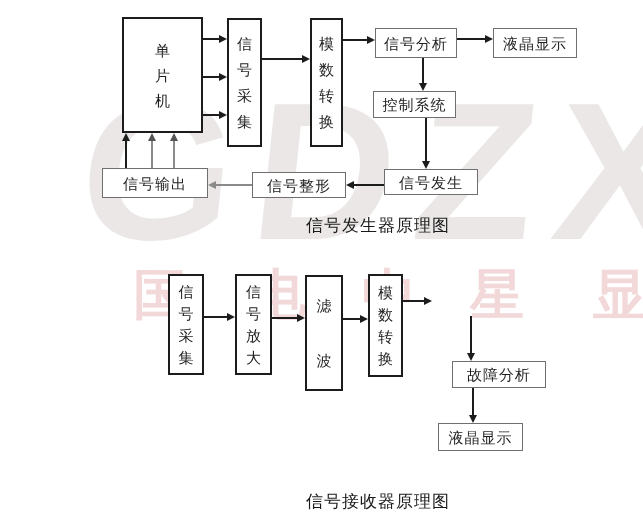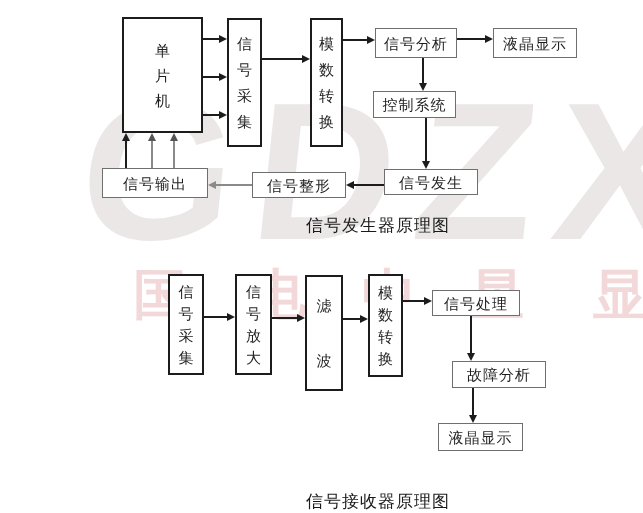--- a/index.html
+++ b/index.html
@@ -130,23 +130,20 @@
   </div>
   <div class="box dark lh22" style="left:235px;top:274px;width:37px;height:101px">
     <span class="vtext">信号放大</span>
   </div>
   <div class="box dark lh55" style="left:305px;top:275px;width:38px;height:116px">
     <span class="vtext">滤波</span>
   </div>
   <div class="box dark lh22" style="left:368px;top:274px;width:35px;height:103px">
     <span class="vtext">模数转换</span>
   </div>
-  <div class="box gray" style="left:432px;top:290px;width:88px;height:26px">
-    <span class="hlabel">信号处理</span>
-  </div>
   <div class="box gray" style="left:452px;top:361px;width:94px;height:27px">
     <span class="hlabel">故障分析</span>
   </div>
   <div class="box gray" style="left:438px;top:423px;width:85px;height:28px">
     <span class="hlabel">液晶显示</span>
   </div>
 
   <div class="hl" style="left:204px;top:316px;width:23px"></div>
   <div class="ah ah-r" style="left:227px;top:313px"></div>
 

